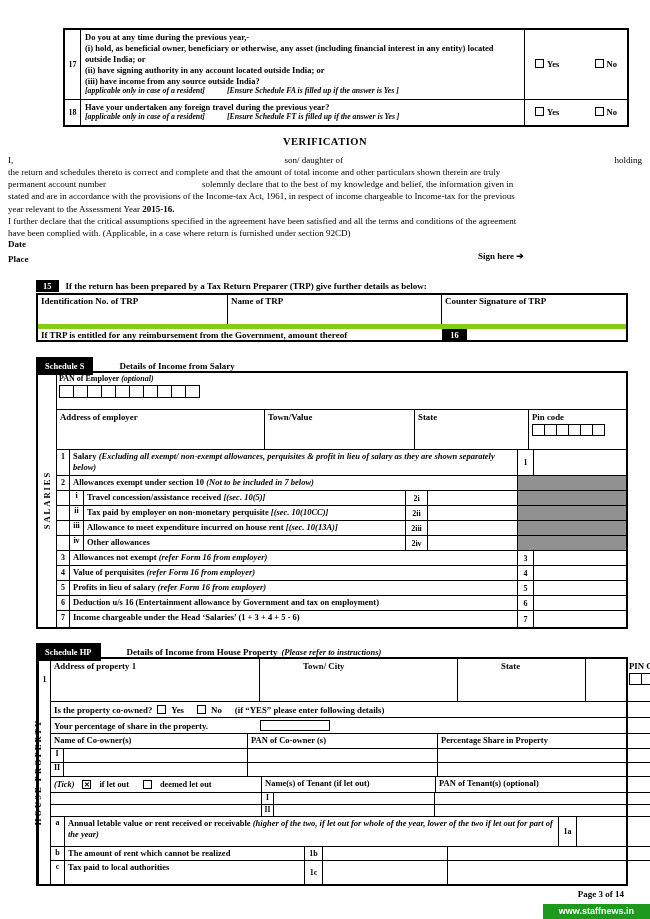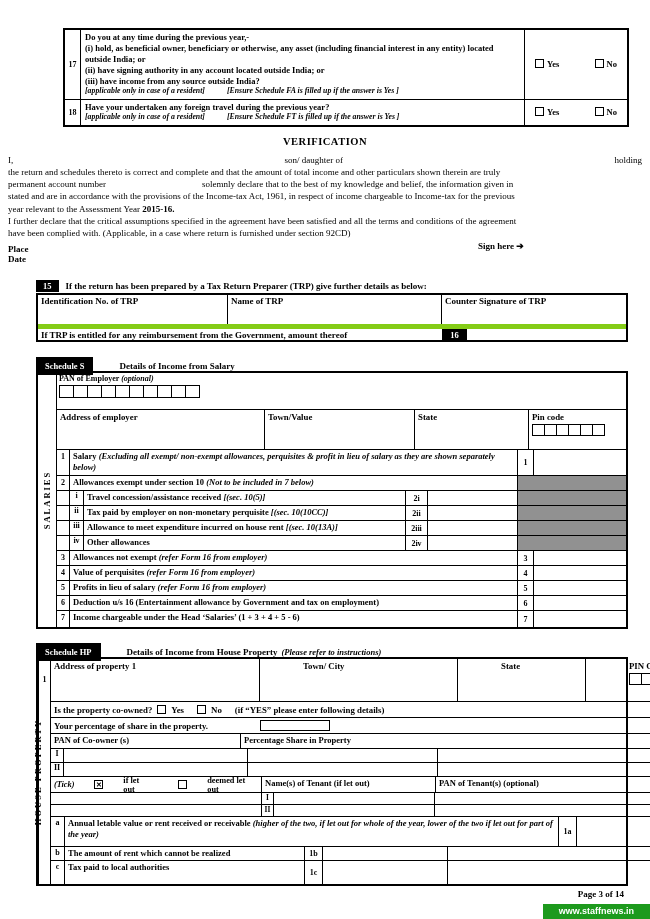--- a/index.html
+++ b/index.html
@@ -99,21 +99,21 @@
   .hp-cohead { height:15px; }
   .hp-cohead > div { border-right:1px solid #000; padding:1px 3px; font-weight:bold; font-size:8.5px; }
   .co-name { width:197px; } .co-pan { width:190px; }
   .co-share { flex:1; border-right:none !important; }
   .hp-corow { height:14px; }
   .co-rn { width:13px; border-right:1px solid #000; font-weight:bold; font-size:8px; text-align:center; }
   .co-c1 { width:184px; border-right:1px solid #000; }
   .co-c2 { width:190px; border-right:1px solid #000; }
   .co-c3 { flex:1; }
   .hp-tick { height:16px; }
-  .tick-cell { width:211px; border-right:1px solid #000; display:flex; align-items:center; gap:20px; padding:0 3px; font-size:8.3px; }
+  .tick-cell { width:211px; border-right:1px solid #000; display:flex; align-items:center; gap:8px; padding:0 3px; font-size:8.3px; }
   .ten-name { width:174px; border-right:1px solid #000; padding:1px 3px; font-weight:bold; font-size:8.5px; }
   .ten-pan { flex:1; padding:1px 3px; font-weight:bold; font-size:8.5px; }
   .hp-tenrow { height:12px; }
   .ten-blank { width:211px; border-right:1px solid #000; }
   .ten-rn { width:12px; border-right:1px solid #000; font-weight:bold; font-size:7.5px; text-align:center; }
   .ten-c1 { width:161px; border-right:1px solid #000; }
   .ten-c2 { flex:1; }
   .hl { width:14px; border-right:1px solid #000; font-weight:bold; font-size:8px; text-align:center; padding-top:1px; }
   .hp-rowa { min-height:30px; }
   .ha-text { flex:1; border-right:1px solid #000; padding:1px 3px; line-height:1.25; font-weight:bold; }
@@ -178,26 +178,26 @@
     <span>permanent account number</span>
     <span>solemnly declare that to the best of my knowledge and belief, the information given in</span>
   </div>
   <div class="v-line">stated and are in accordance with the provisions of the Income-tax Act, 1961, in respect of income chargeable to Income-tax for the previous</div>
   <div class="v-line">
     <span>year relevant to the Assessment Year</span>
     <b>2015-16.</b>
   </div>
   <div class="v-line">I further declare that the critical assumptions specified in the agreement have been satisfied and all the terms and conditions of the agreement</div>
   <div class="v-line">have been complied with. (Applicable, in a case where return is furnished under section 92CD)</div>
+  <div class="v-place" style="margin-top:0;">
+    <span>Date</span>
+  </div>
   <div class="v-place">
     <span>Place</span>
     <span class="v-sign">Sign here ➔</span>
-  </div>
-  <div class="v-place" style="margin-top:0;">
-    <span>Date</span>
   </div>
 </div>
 
 <div class="trp-head">
   <span class="badge badge15">15</span>
   <span class="trp-intro">If the return has been prepared by a Tax Return Preparer (TRP) give further details as below:</span>
 </div>
 <div class="trp-table">
   <div class="trp-hrow">
     <div class="trp-c1">Identification No. of TRP</div>
@@ -363,20 +363,21 @@
           <b>Yes</b>
         <span class="cb" style="margin-left:8px;"></span>
           <b>No</b>
         <b style="margin-left:8px;">(if “YES” please enter following details)</b>
       </div>
       <div class="srow hp-pct">
         <b>Your percentage of share in the property.</b>
         <span class="pct-box"></span>
       </div>
       <div class="srow hp-cohead">
+        <div class="co-name">Name of Co-owner(s)</div>
         <div class="co-pan">PAN of Co-owner (s)</div>
         <div class="co-share">Percentage  Share in Property</div>
       </div>
       <div class="srow hp-corow">
         <div class="co-rn">I</div>
         <div class="co-c1"></div>
         <div class="co-c2"></div>
         <div class="co-c3"></div>
       </div>
       <div class="srow hp-corow">

